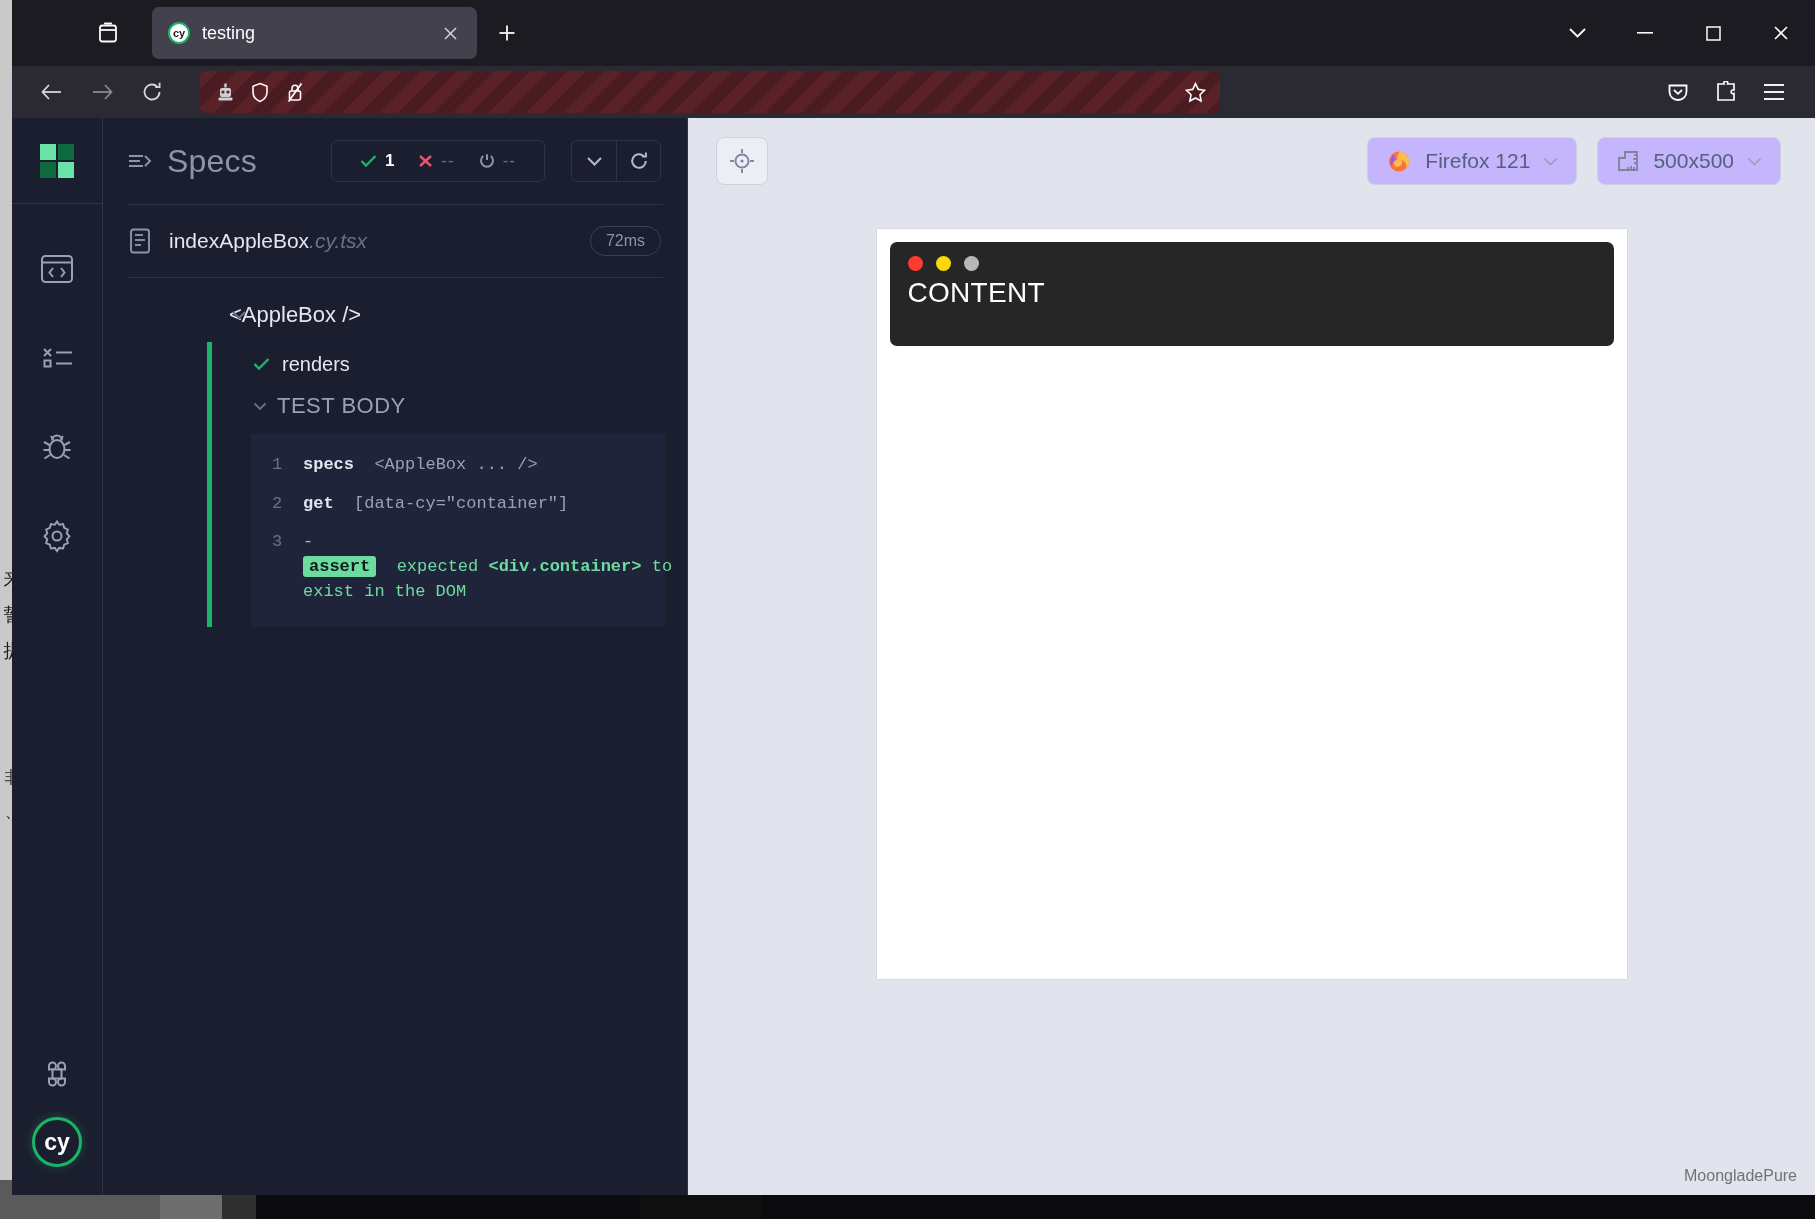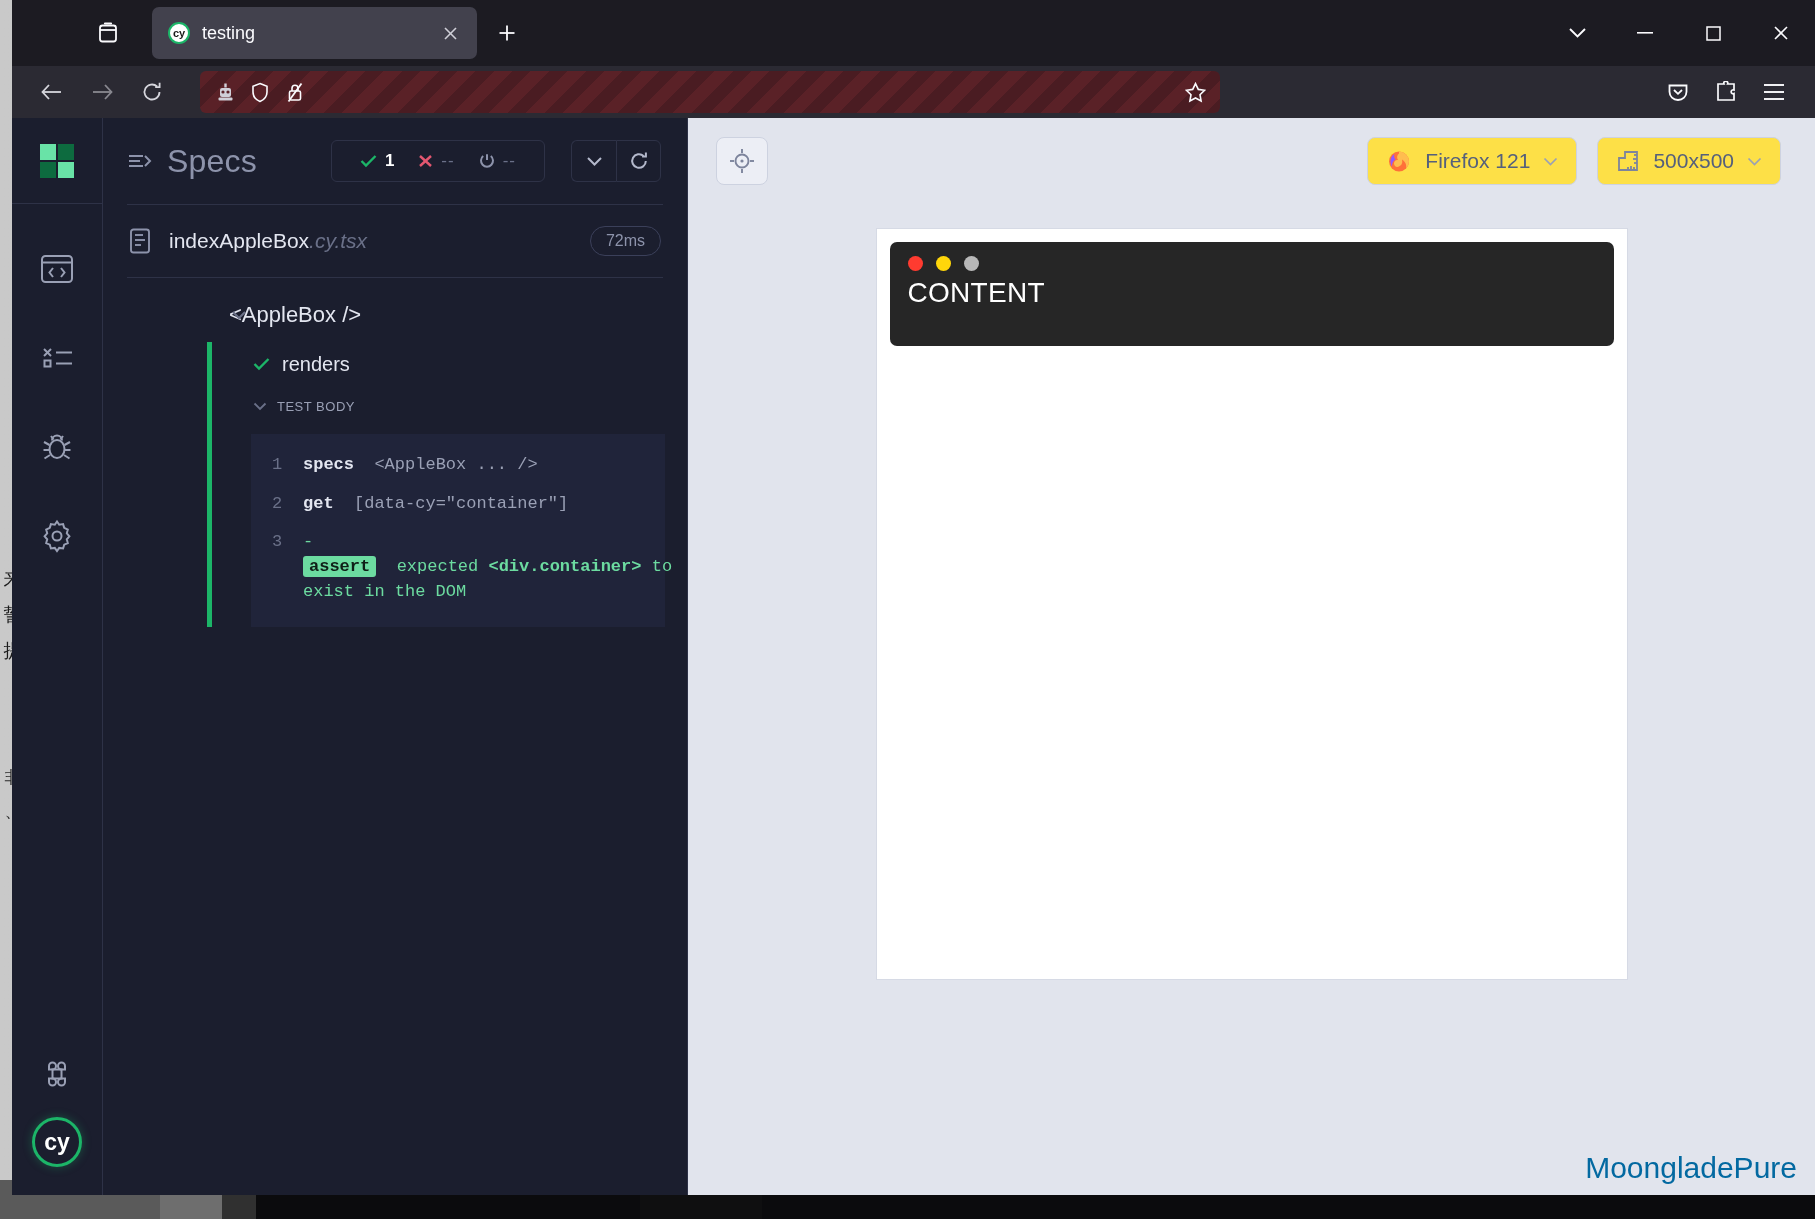--- a/index.html
+++ b/index.html
@@ -210,21 +210,21 @@
   #test-accent {
     position: absolute; left: 104px; top: 0; width: 5px; bottom: 0;
     background: #1cb568;
   }
   #test-row { height: 44px; display: flex; align-items: center; gap: 12px; padding-left: 150px; }
   #test-check { color: #1cb568; font-size: 19px; }
   #test-name { font-size: 20px; color: #e3e6f0; }
 
   #testbody-row { height: 40px; display: flex; align-items: center; gap: 10px; padding-left: 150px; }
   #testbody-row .chev { color: #6a7088; font-size: 13px; }
-  #testbody-label { font-size: 13px; color: #9aa0b5; letter-spacing: .5px; text-align: center; }
+  #testbody-label { font-size: 22px; color: #9aa0b5; letter-spacing: .5px; text-align: center; }
 
   #cmd-log {
     margin: 8px 0 0 148px;
     margin-right: 22px;
     background: #20243a;
     padding: 12px 0 16px 0;
     font-family: "Liberation Mono", monospace;
   }
   .cmd {
     display: flex; gap: 0; padding: 7px 18px 7px 0;
@@ -257,21 +257,21 @@
   #selector-playground-btn {
     width: 52px; height: 48px;
     border: 1px solid #cdd2e0; border-radius: 8px;
     background: #eceef5;
     display: flex; align-items: center; justify-content: center;
     color: #7d849c;
   }
   #preview-right { margin-left: auto; display: flex; align-items: center; gap: 20px; }
   .pill-btn {
     height: 48px; border: 1px solid #cdd2e0; border-radius: 8px;
-    background: #fde047;
+    background: #c4b5fd;
     display: flex; align-items: center; gap: 13px;
     padding: 0 18px;
     color: #55607c; font-size: 21px;
   }
   .pill-btn .chev { color: #9aa0b5; font-size: 14px; }
 
   #preview-stage {
     flex: 1 1 auto;
     display: flex; justify-content: center;
     padding-top: 25px;
@@ -286,21 +286,21 @@
     background: #262626;
     border-radius: 7px;
     padding: 14px 18px;
   }
   #dots { display: flex; gap: 13px; }
   #dots i { width: 15px; height: 15px; border-radius: 50%; display: block; }
   #content-label { color: #ffffff; font-size: 28px; margin-top: 6px; letter-spacing: .3px; }
 
   #watermark {
     position: absolute; right: 18px; bottom: 10px;
-    color: #0369a1; font-size: 30px;
+    color: #737373; font-size: 16px;
   }
 
   svg { display: block; }
 </style>
 </head>
 <body>
 
 <div id="desktop">
   <div id="desktop-cjk">来
 誓

